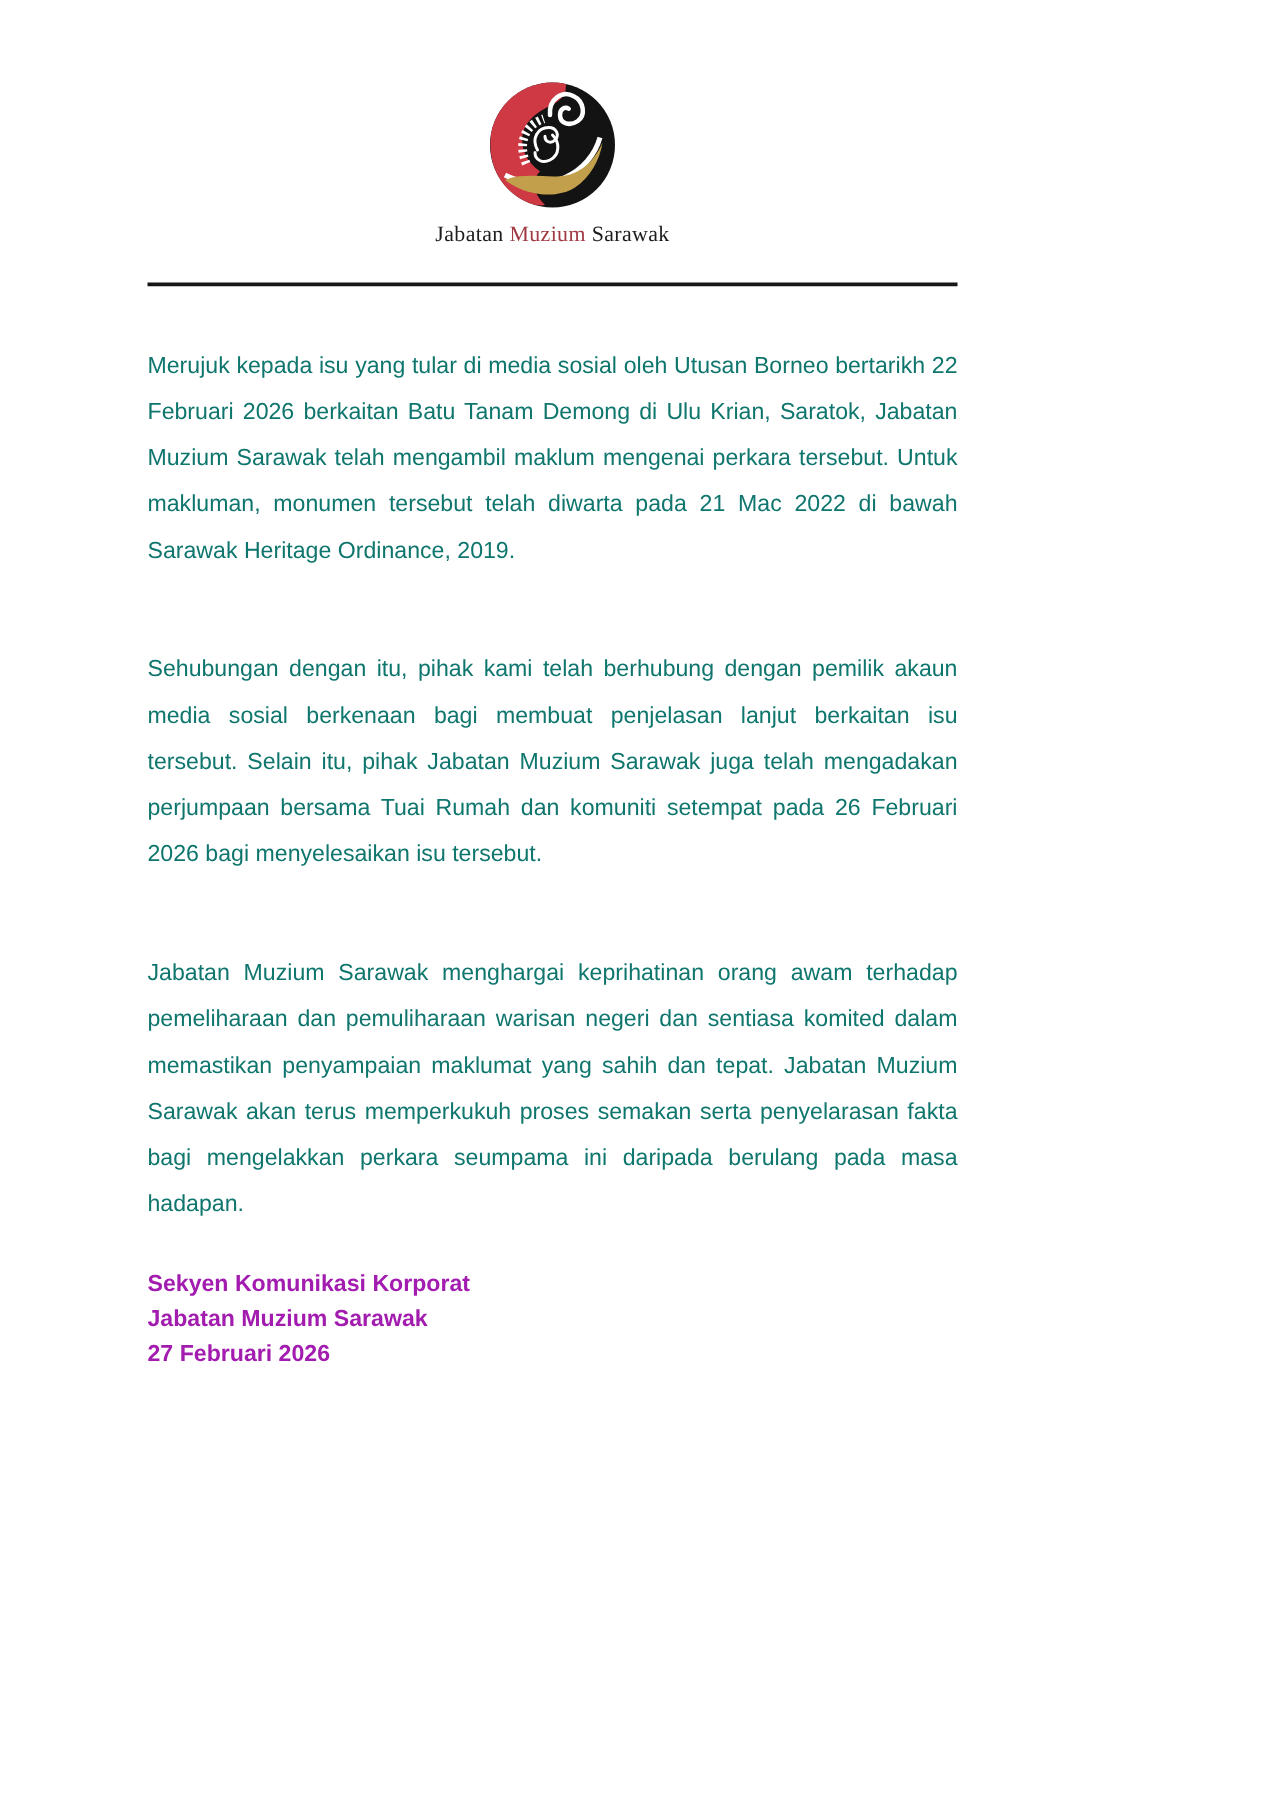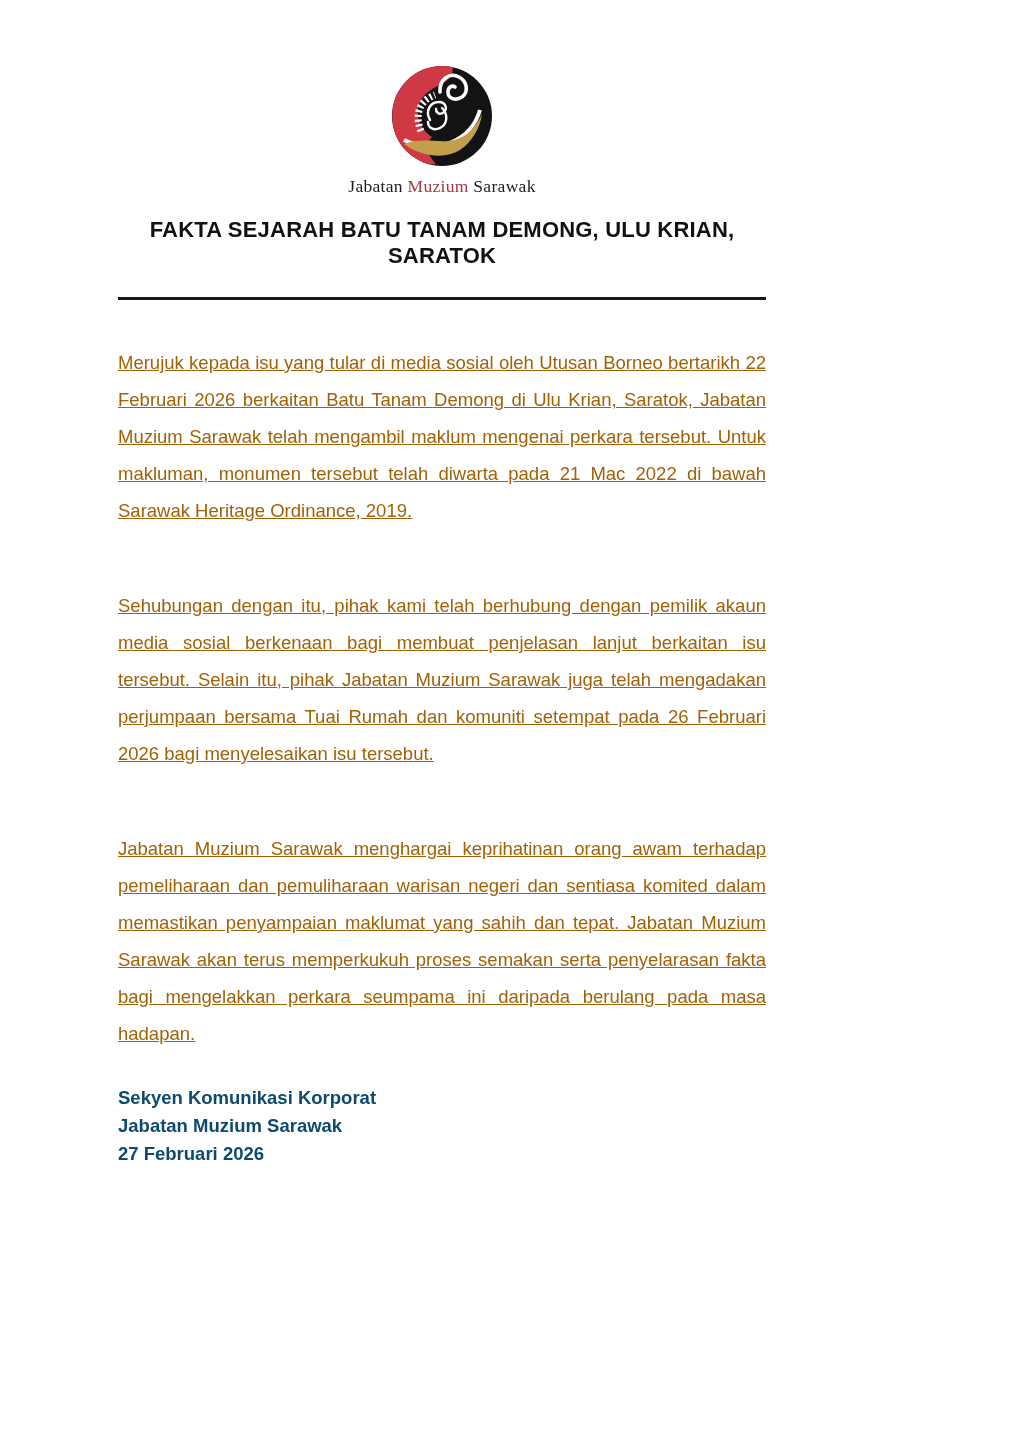--- a/index.html
+++ b/index.html
@@ -54,31 +54,30 @@
     background: #161616;
     border: none;
   }
   
   .content { margin-top: 44px; }
   .content p {
     font-size: 18.5px;
     line-height: 37px;
     text-align: justify;
     text-justify: inter-word;
-    color: #a16207;
+    color: #0f766e;
     margin: 0 0 58px 0;
-    text-decoration: underline;
   }
   .content p:last-of-type { margin-bottom: 32px; }
   
   .signature {
     font-size: 18.5px;
     font-weight: bold;
     line-height: 28px;
-    color: #0c4a6e;
+    color: #a21caf;
   }
 </style>
 </head>
 <body>
 
 <div class="page">
 
   <div class="logo-wrap">
     <svg width="104" height="104" viewBox="0 0 104 104" aria-label="Jabatan Muzium Sarawak logo">
       <defs>
@@ -107,21 +106,20 @@
 
         <path d="M14,80 C30,92 54,96 70,86 C82,78 90,64 92,50
                  C85,66 73,76 58,77 C44,78 28,74 14,80 Z" fill="#C2A04B"></path>
       </g>
     </svg>
     <div class="logo-caption">
       <span>Jabatan </span><span class="muzium">Muzium</span><span> Sarawak</span>
     </div>
   </div>
 
-  <div class="subtitle">FAKTA SEJARAH BATU TANAM DEMONG, ULU KRIAN, SARATOK</div>
   <div class="rule"></div>
 
   <div class="content">
     <p>Merujuk kepada isu yang tular di media sosial oleh Utusan Borneo bertarikh 22 Februari 2026 berkaitan Batu Tanam Demong di Ulu Krian, Saratok, Jabatan Muzium Sarawak telah mengambil maklum mengenai perkara tersebut. Untuk makluman, monumen tersebut telah diwarta pada 21 Mac 2022 di bawah Sarawak Heritage Ordinance, 2019.</p>
     <p>Sehubungan dengan itu, pihak kami telah berhubung dengan pemilik akaun media sosial berkenaan bagi membuat penjelasan lanjut berkaitan isu tersebut. Selain itu, pihak Jabatan Muzium Sarawak juga telah mengadakan perjumpaan bersama Tuai Rumah dan komuniti setempat pada 26 Februari 2026 bagi menyelesaikan isu tersebut.</p>
     <p>Jabatan Muzium Sarawak menghargai keprihatinan orang awam terhadap pemeliharaan dan pemuliharaan warisan negeri dan sentiasa komited dalam memastikan penyampaian maklumat yang sahih dan tepat. Jabatan Muzium Sarawak akan terus memperkukuh proses semakan serta penyelarasan fakta bagi mengelakkan perkara seumpama ini daripada berulang pada masa hadapan.</p>
   </div>
 
   <div class="signature">
     <div>Sekyen Komunikasi Korporat</div>

